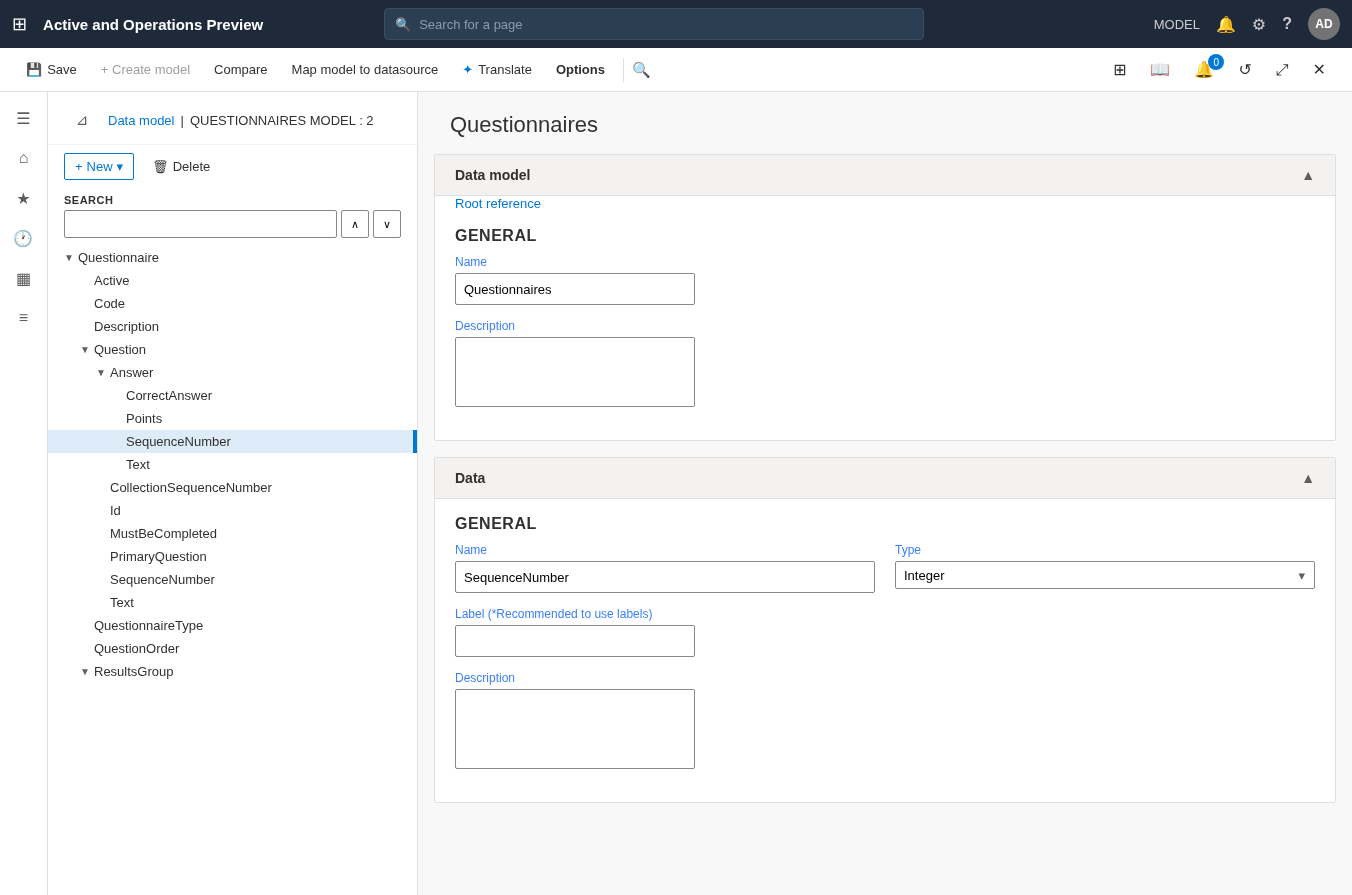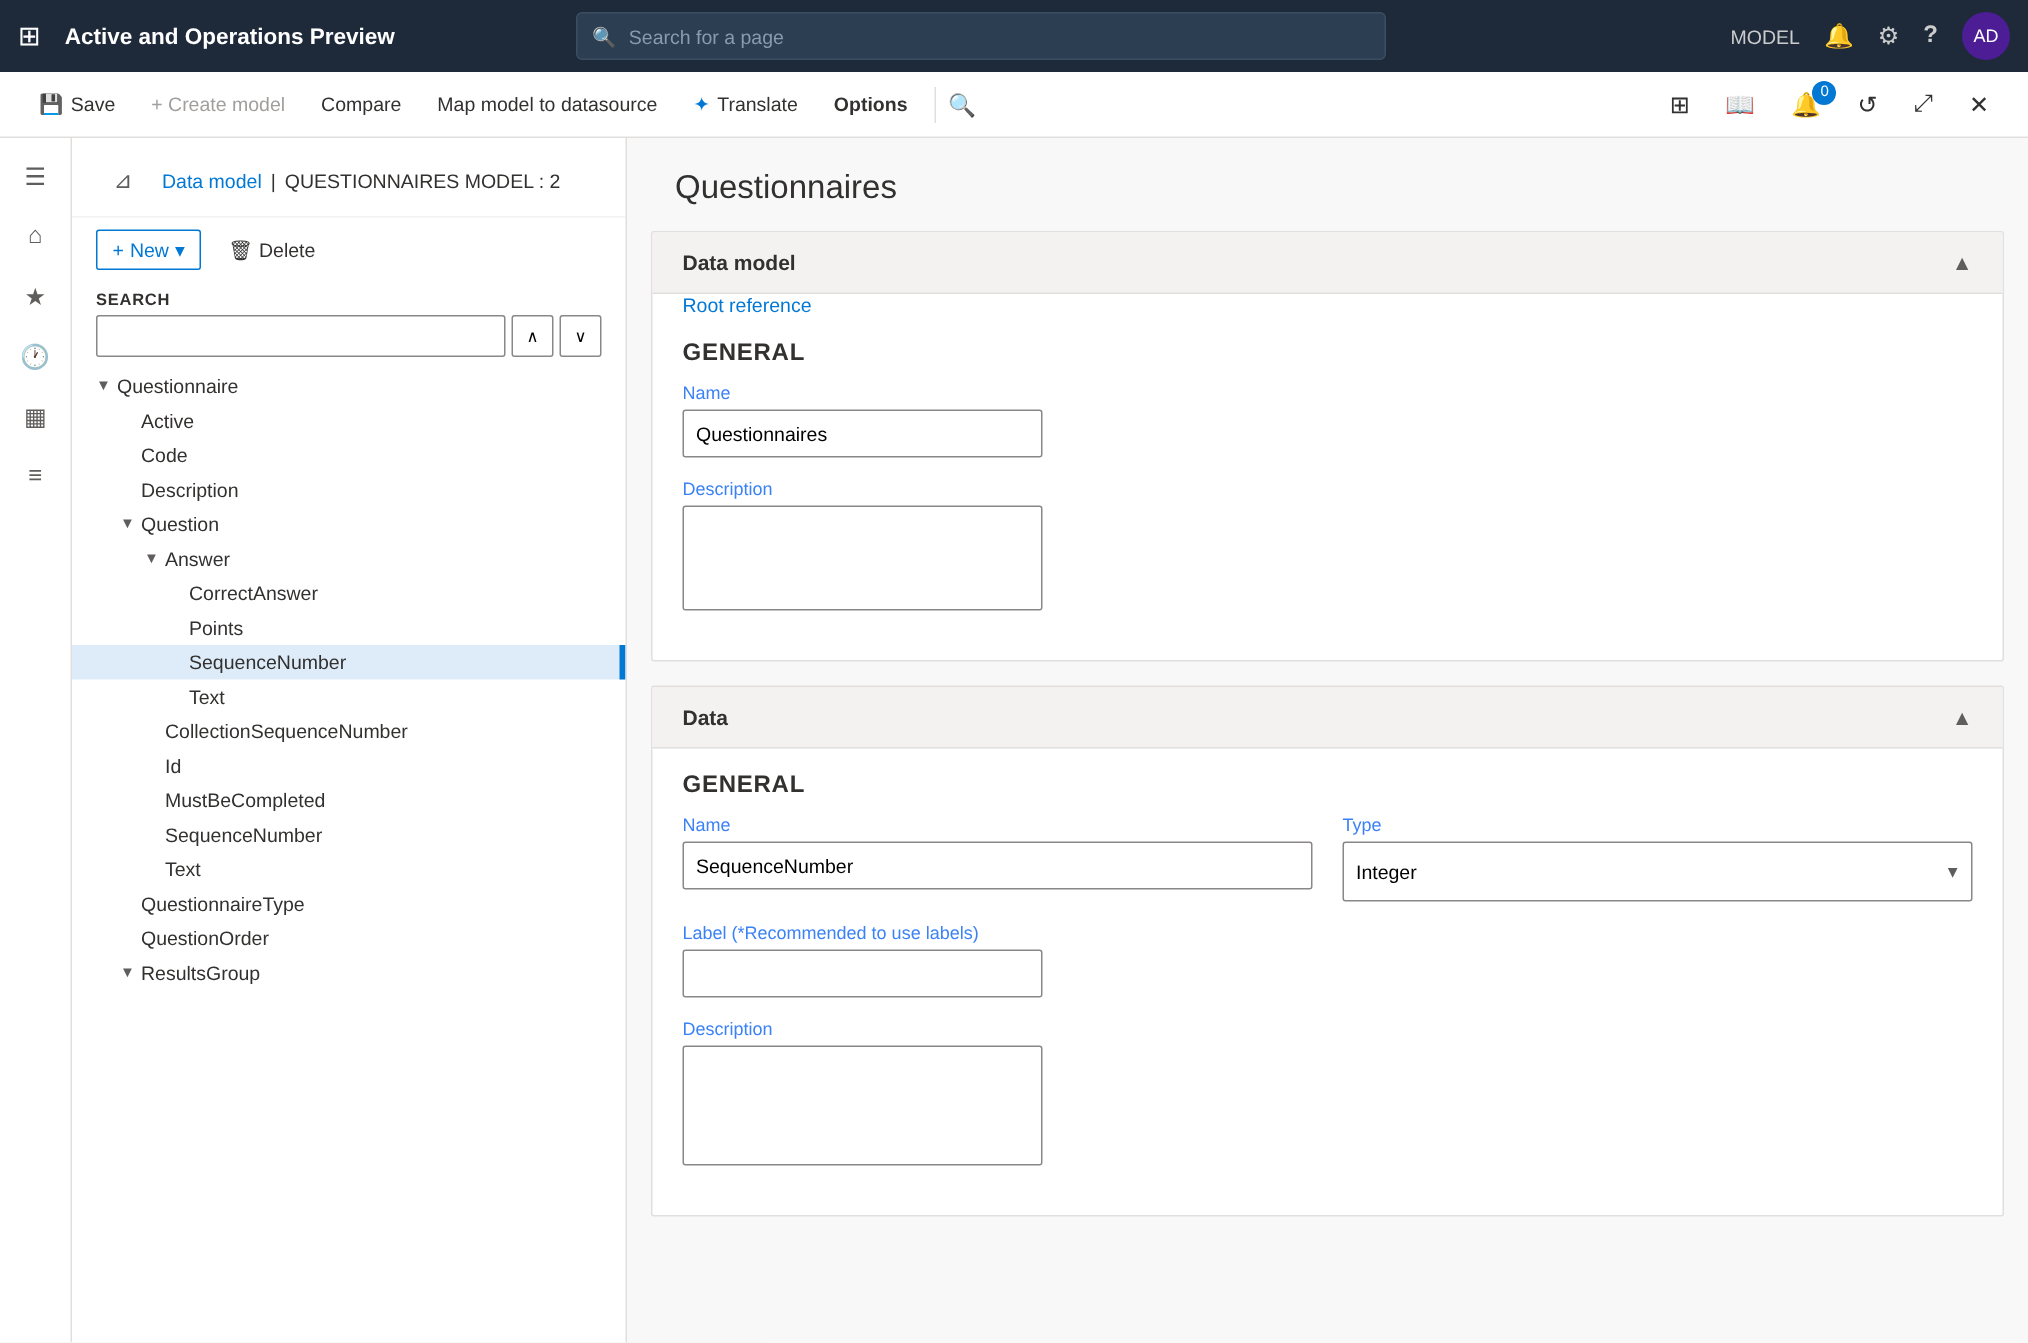--- a/index.html
+++ b/index.html
@@ -36,23 +36,23 @@
       color: #fca5a5;
       font-size: 13px;
       width: 100%;
     }
     .top-nav .search-bar input::placeholder { color: #8a9bb0; }
     .top-nav-right { display: flex; align-items: center; gap: 16px; margin-left: auto; }
     .top-nav-right span { color: #ccc; font-size: 13px; cursor: pointer; }
     .top-nav-right .icon-btn { color: #ccc; font-size: 16px; cursor: pointer; }
     .avatar {
       width: 32px; height: 32px; border-radius: 50%;
-      background: #4c1d95; color: white;
+      background: #737373; color: white;
       display: flex; align-items: center; justify-content: center;
-      font-size: 12px; font-weight: 400; cursor: pointer;
+      font-size: 12px; font-weight: 700; cursor: pointer;
     }
 
     
     .command-bar {
       background: #ffffff;
       border-bottom: 1px solid #e1dfdd;
       height: 44px;
       display: flex;
       align-items: center;
       padding: 0 16px;
@@ -191,21 +191,21 @@
     .form-input {
       width: 100%; height: 32px; border: 1px solid #8a8886;
       border-radius: 2px; padding: 0 8px; font-size: 13px; outline: none;
     }
     .form-textarea {
       width: 100%; height: 70px; border: 1px solid #8a8886;
       border-radius: 2px; padding: 6px 8px; font-size: 13px;
       outline: none; resize: none;
     }
     .form-select {
-      width: 100%; height: 40px; border: 1px solid #8a8886;
+      width: 100%; height: 28px; border: 1px solid #8a8886;
       border-radius: 2px; padding: 0 8px; font-size: 13px;
       background: white; outline: none; cursor: pointer;
       appearance: none; -webkit-appearance: none;
     }
     .select-wrapper { position: relative; }
     .select-wrapper::after {
       content: '▾'; position: absolute; right: 10px; top: 50%;
       transform: translateY(-50%); pointer-events: none; color: #605e5c;
     }
     .field-row { margin-bottom: 14px; }
@@ -374,20 +374,24 @@
         <span class="toggle"></span>
         <span class="label">CollectionSequenceNumber</span>
       </div>
       <div class="tree-item indent-2">
         <span class="toggle"></span>
         <span class="label">Id</span>
       </div>
       <div class="tree-item indent-2">
         <span class="toggle"></span>
         <span class="label">MustBeCompleted</span>
+      </div>
+      <div class="tree-item indent-2">
+        <span class="toggle"></span>
+        <span class="label">PrimaryQuestion</span>
       </div>
       <div class="tree-item indent-2">
         <span class="toggle"></span>
         <span class="label">SequenceNumber</span>
       </div>
       <div class="tree-item indent-2">
         <span class="toggle"></span>
         <span class="label">Text</span>
       </div>
       <div class="tree-item indent-1">

